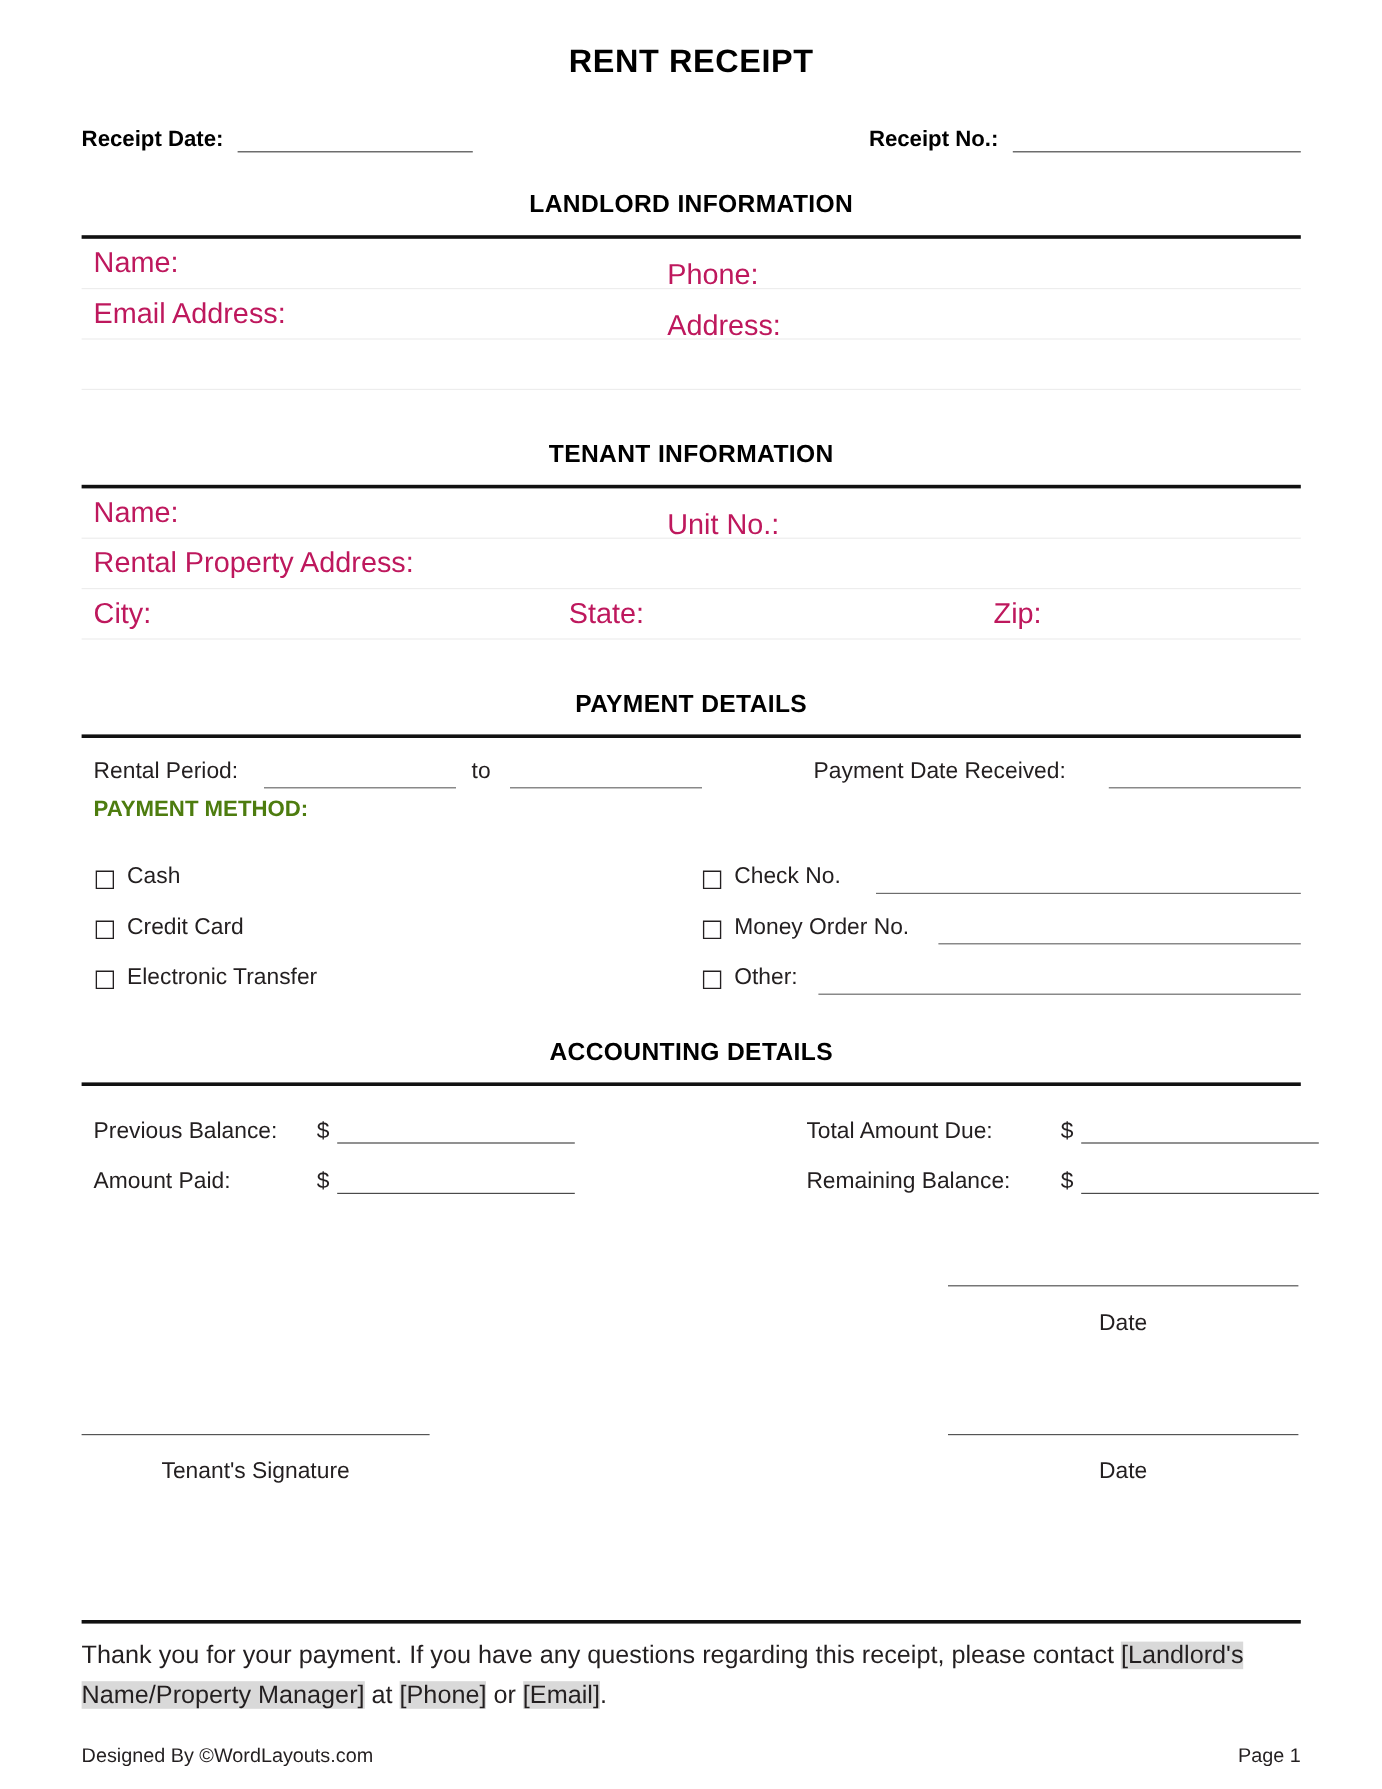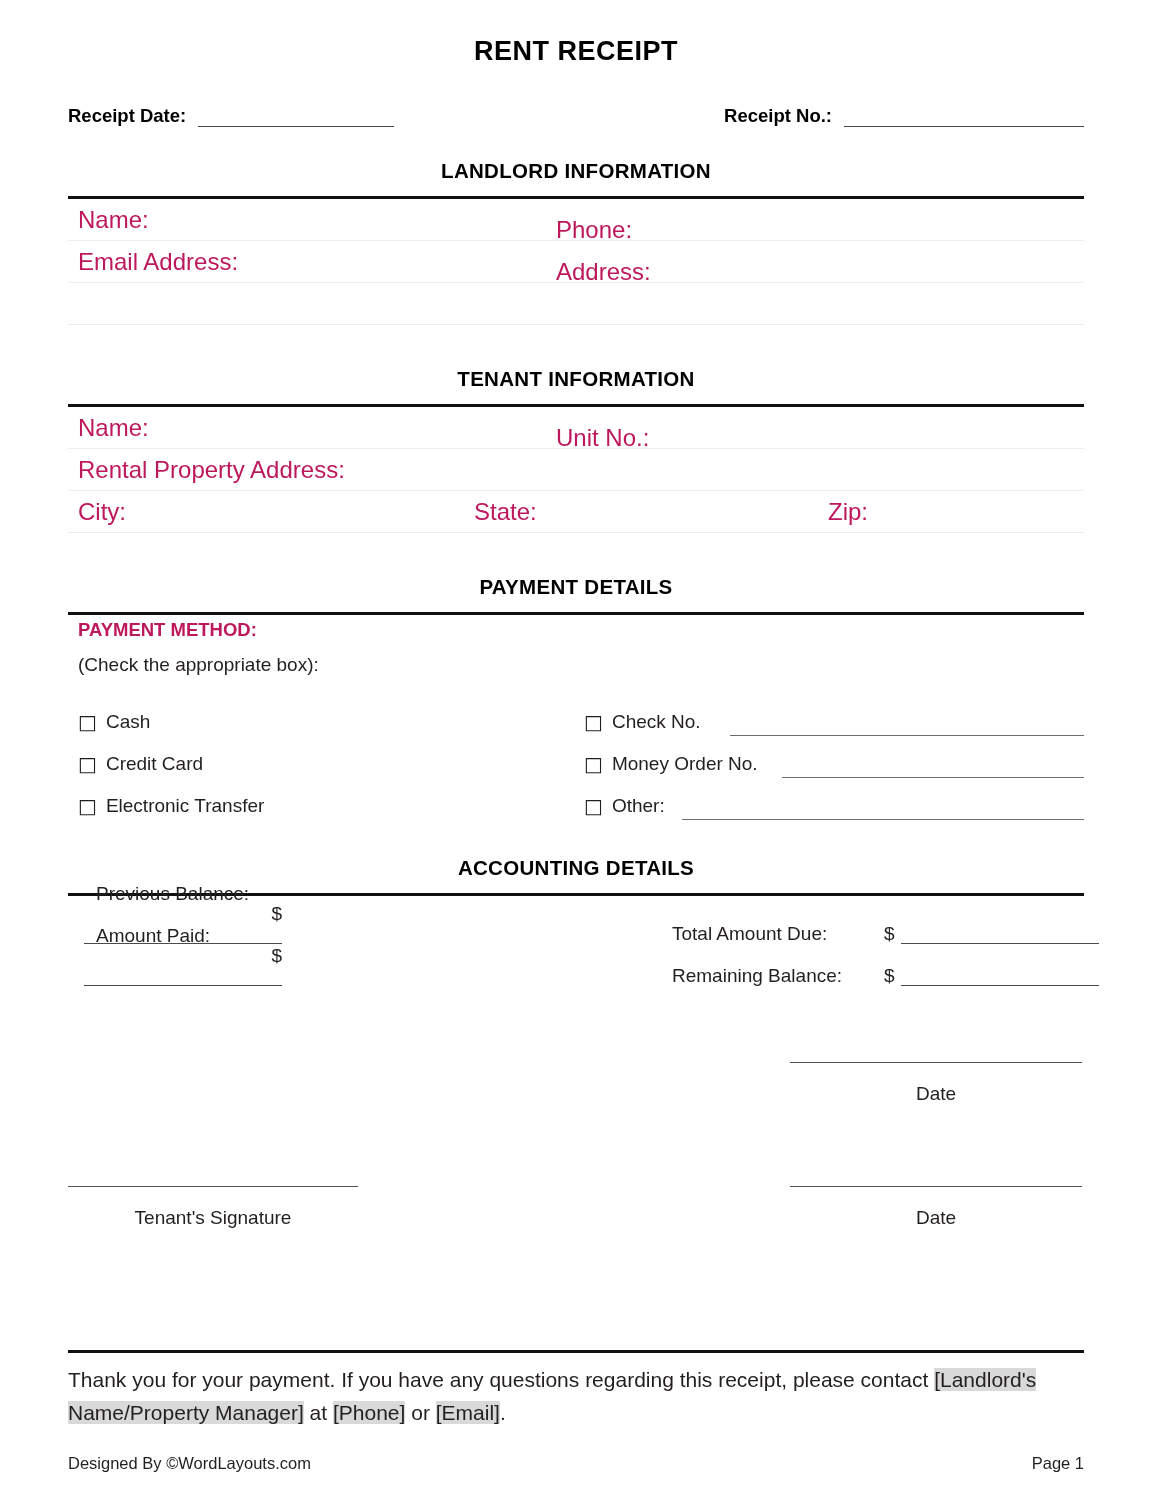--- a/index.html
+++ b/index.html
@@ -102,21 +102,21 @@
     line-height: 1.05;
   }
   .inline-line {
     border-bottom: 1.6px solid #6d6d6d;
     height: 20px;
   }
 
   .pm-heading {
     font-size: 18.5px;
     font-weight: bold;
-    color: #be185d;
+    color: #4d7c0f;
     padding-left: 10px;
     margin-top: 4px;
   }
   .pm-sub {
     font-size: 19px;
     color: #231f20;
     padding-left: 10px;
     margin-top: 13px;
   }
 
@@ -161,21 +161,21 @@
     height: 42px;
     display: flex;
     align-items: flex-end;
   }
   .acct-cell {
     position: absolute;
     display: flex;
     align-items: flex-end;
     bottom: 4px;
   }
-  .acct-cell.left  { left: 10px; flex-direction: column; }
+  .acct-cell.left  { left: 10px; }
   .acct-cell.right { left: 604px; }
   .acct-label {
     font-size: 19px;
     color: #231f20;
     white-space: nowrap;
     line-height: 1.05;
   }
   .acct-dollar {
     font-size: 19px;
     color: #231f20;
@@ -276,23 +276,30 @@
       <span class="cell col-a">City:</span>
       <span class="cell col-c">State:</span>
       <span class="cell col-d">Zip:</span>
     </div>
   </div>
 
   <div style="margin-top:42px;">
     <div class="section-title">PAYMENT DETAILS</div>
     <div class="rule-thick"></div>
 
+    <div class="pay-row">
+      <span class="inline-label" style="position:absolute;left:10px;bottom:6px;">Rental Period:</span>
+      <span class="inline-line" style="position:absolute;left:152px;bottom:2px;width:160px;"></span>
+      <span class="inline-label" style="position:absolute;left:325px;bottom:6px;">to</span>
+      <span class="inline-line" style="position:absolute;left:357px;bottom:2px;width:160px;"></span>
+      <span class="inline-label" style="position:absolute;left:610px;bottom:6px;">Payment Date Received:</span>
+      <span class="inline-line" style="position:absolute;left:856px;bottom:2px;width:160px;"></span>
+    </div>
 
     <div class="pm-heading">PAYMENT METHOD:</div>
-    <div class="pm-sub">(Check the appropriate box):</div>
 
     <div class="check-grid">
 
       <div class="check-row">
         <span class="chk-item left">
           <span class="chk-box">□</span>
           <span class="chk-label">Cash</span>
         </span>
         <span class="chk-item right">
           <span class="chk-box">□</span>

